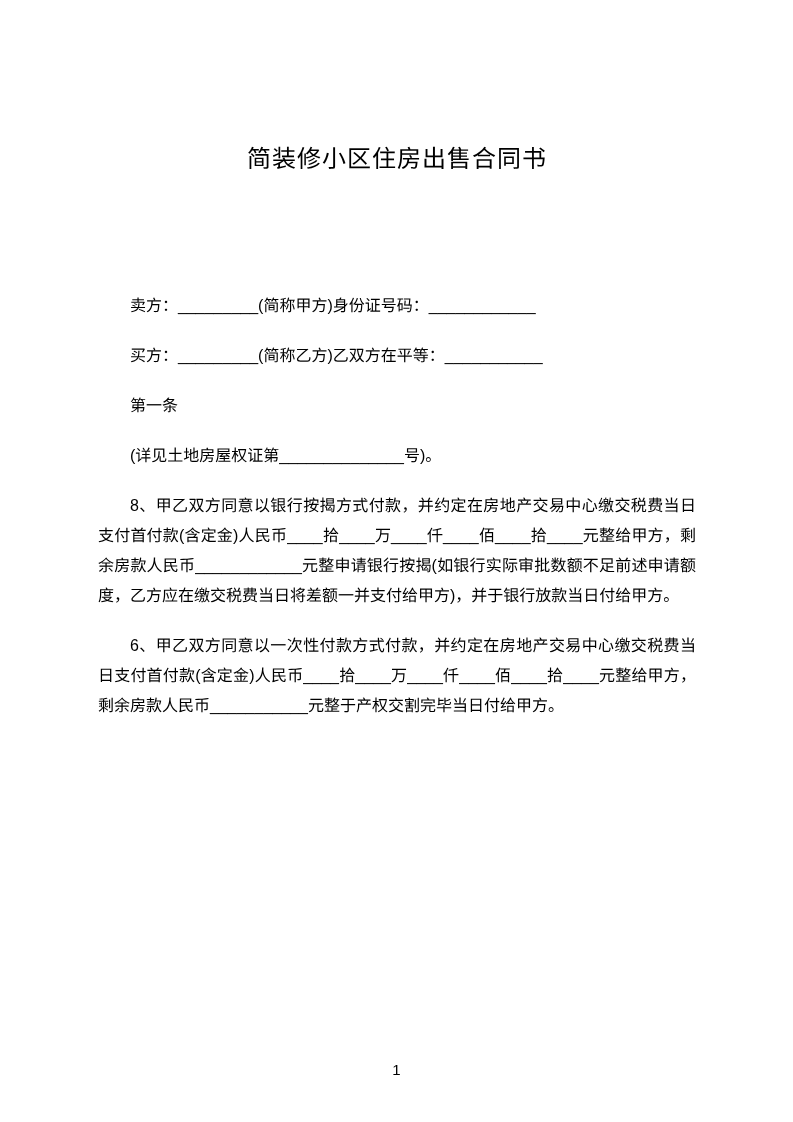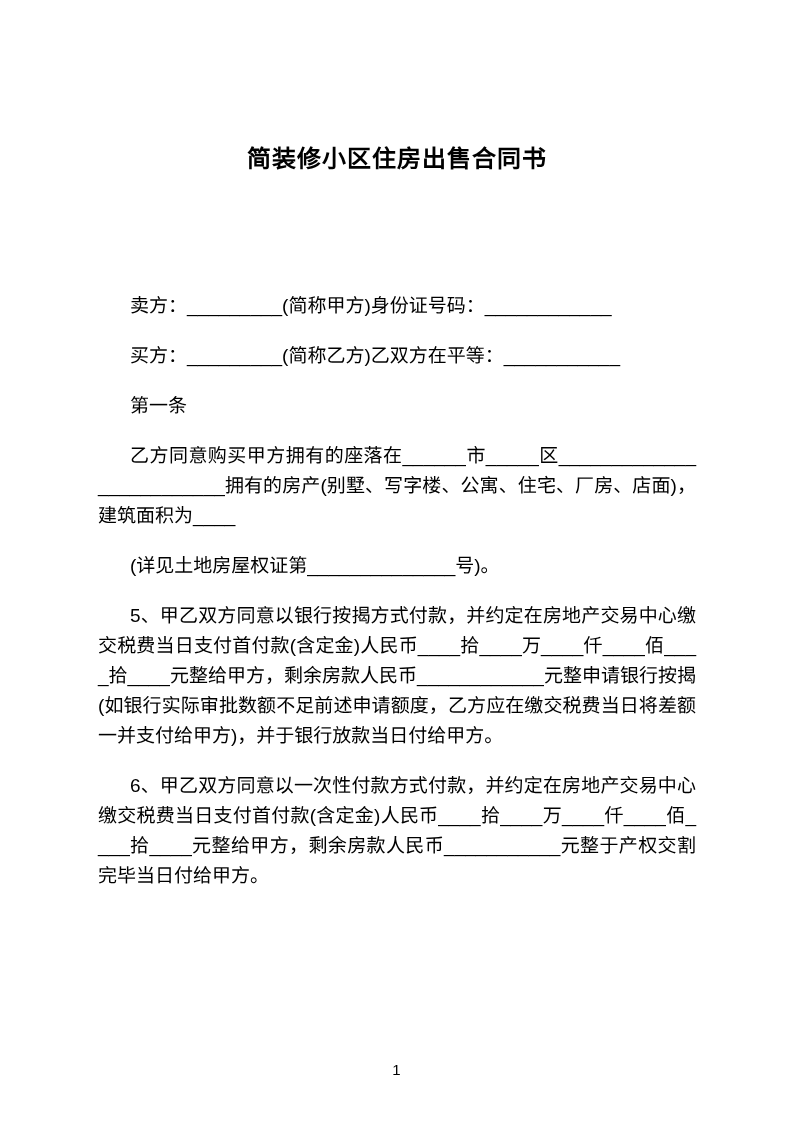--- a/index.html
+++ b/index.html
@@ -16,28 +16,28 @@
     background: #ffffff;
     color: #000000;
     box-sizing: border-box;
     padding: 143px 97px 0 98px;
     font-family: "Liberation Sans", "DejaVu Sans", sans-serif;
     overflow: hidden;
   }
   .doc-title {
     margin: 0 0 116px 0;
     font-size: 24px;
-    font-weight: bold;
+    font-weight: normal;
     line-height: 32px;
     text-align: center;
     letter-spacing: 1px;
   }
   .para {
     margin: 0 0 20px 0;
-    font-size: 19px;
+    font-size: 16px;
     line-height: 30px;
     text-align: justify;
     text-indent: 32px;
     word-break: break-all;
     overflow-wrap: break-word;
   }
   .page-footer {
     position: absolute;
     left: 0;
     right: 0;
@@ -54,25 +54,24 @@
 
   <h1 class="doc-title">简装修小区住房出售合同书</h1>
 
   <p class="para">卖方：_________(简称甲方)身份证号码：____________</p>
 
   <p class="para">买方：_________(简称乙方)乙双方在平等：___________</p>
 
 
   <p class="para">第一条</p>
 
-  <p class="para">乙方同意购买甲方拥有的座落在______市_____区_________________________拥有的房产(别墅、写字楼、公寓、住宅、厂房、店面)，建筑面积为____</p>
 
 
   <p class="para">(详见土地房屋权证第______________号)。</p>
 
 
-  <p class="para">5、甲乙双方同意以银行按揭方式付款，并约定在房地产交易中心缴交税费当日支付首付款(含定金)人民币____拾____万____仟____佰____拾____元整给甲方，剩余房款人民币____________元整申请银行按揭(如银行实际审批数额不足前述申请额度，乙方应在缴交税费当日将差额一并支付给甲方)，并于银行放款当日付给甲方。</p>
+  <p class="para">8、甲乙双方同意以银行按揭方式付款，并约定在房地产交易中心缴交税费当日支付首付款(含定金)人民币____拾____万____仟____佰____拾____元整给甲方，剩余房款人民币____________元整申请银行按揭(如银行实际审批数额不足前述申请额度，乙方应在缴交税费当日将差额一并支付给甲方)，并于银行放款当日付给甲方。</p>
 
   <p class="para">6、甲乙双方同意以一次性付款方式付款，并约定在房地产交易中心缴交税费当日支付首付款(含定金)人民币____拾____万____仟____佰____拾____元整给甲方，剩余房款人民币___________元整于产权交割完毕当日付给甲方。</p>
 
   <div class="page-footer">1</div>
 
 </div>
 
 </body></html>

